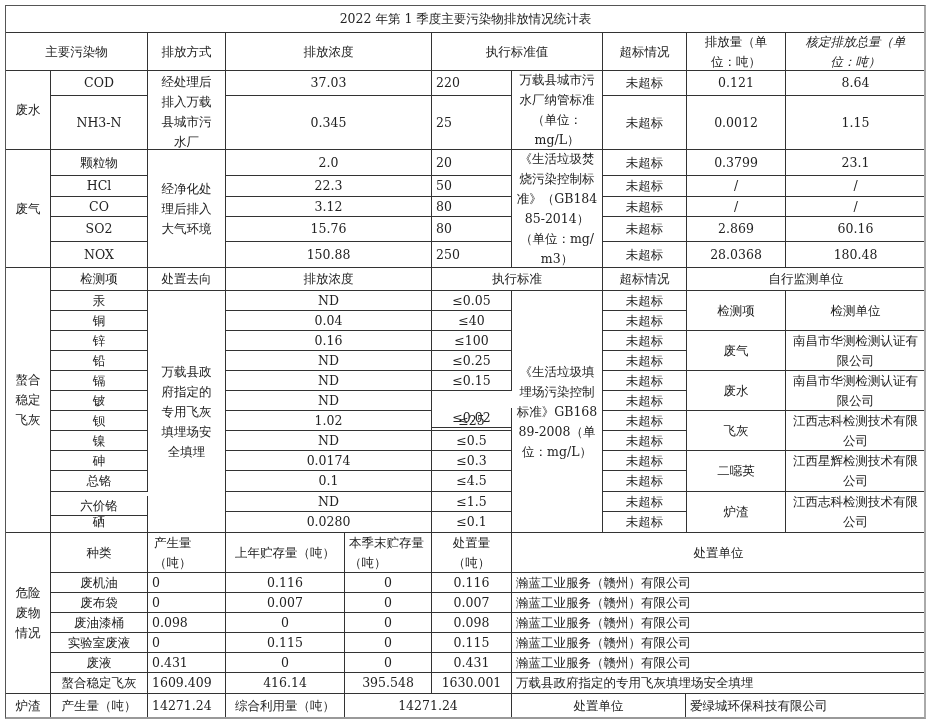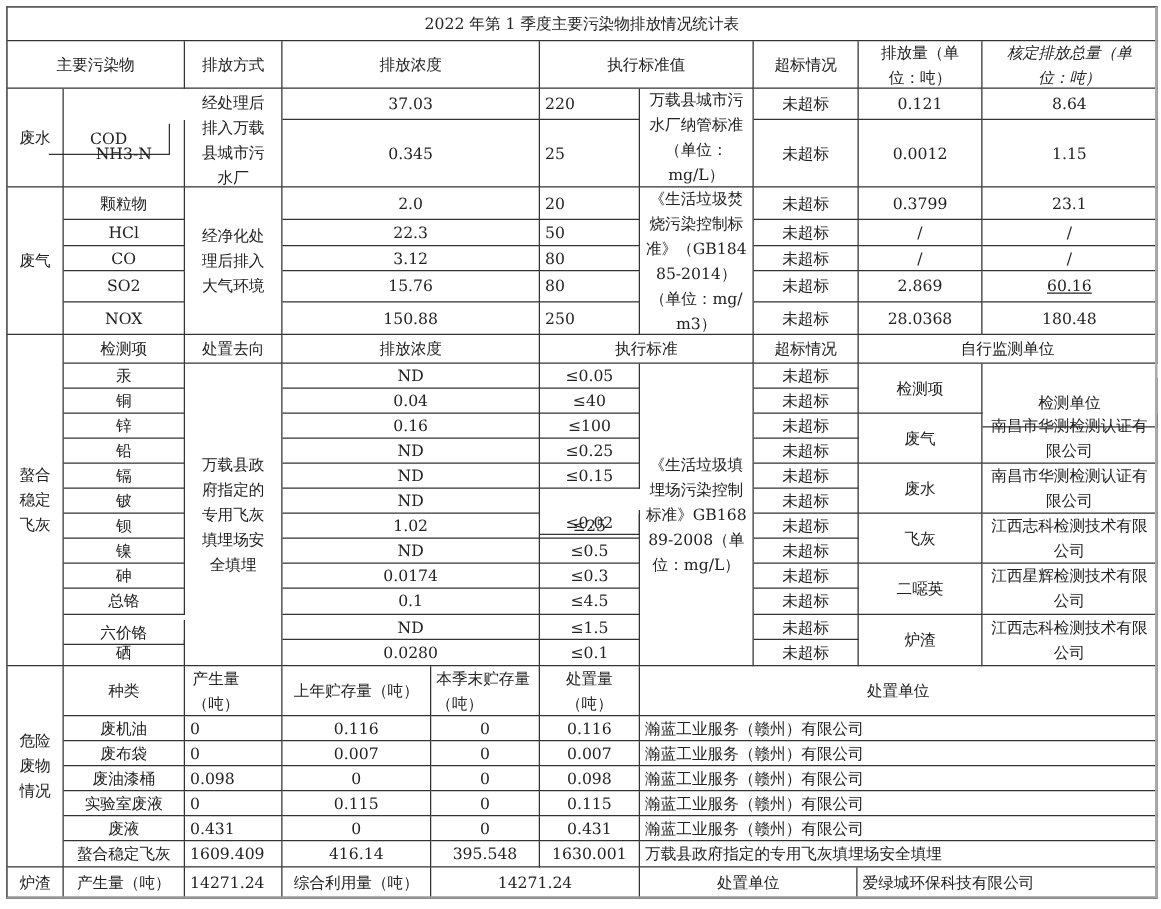--- a/index.html
+++ b/index.html
@@ -17,21 +17,21 @@
 
 <div class="c" style="left:5px;top:33px;width:143px;height:38px;border-left:1px solid #555;">主要污染物</div>
 <div class="c" style="left:148px;top:33px;width:78px;height:38px;">排放方式</div>
 <div class="c" style="left:226px;top:33px;width:206px;height:38px;">排放浓度</div>
 <div class="c" style="left:432px;top:33px;width:171px;height:38px;">执行标准值</div>
 <div class="c" style="left:603px;top:33px;width:84px;height:38px;">超标情况</div>
 <div class="c" style="left:687px;top:33px;width:99px;height:38px;padding:0 10px;">排放量（单位：吨）</div>
 <div class="c" style="left:786px;top:33px;width:140px;height:38px;padding:0 12px;font-style:italic;">核定排放总量（单位：吨）</div>
 
 <div class="c" style="left:5px;top:71px;width:46px;height:79px;border-left:1px solid #555;">废水</div>
-<div class="c" style="left:39px;top:71px;width:97px;height:25px;margin-top:28px;">COD</div>
+<div class="c" style="left:51px;top:71px;width:97px;height:25px;">COD</div>
 <div class="c" style="left:51px;top:96px;width:97px;height:54px;">NH3-N</div>
 <div class="c" style="left:148px;top:71px;width:78px;height:79px;align-items:flex-start;padding:1px 8px;">经处理后排入万载县城市污水厂</div>
 <div class="c" style="left:226px;top:71px;width:206px;height:25px;">37.03</div>
 <div class="c" style="left:226px;top:96px;width:206px;height:54px;">0.345</div>
 <div class="c l" style="left:432px;top:71px;width:80px;height:25px;">220</div>
 <div class="c l" style="left:432px;top:96px;width:80px;height:54px;">25</div>
 <div class="c" style="left:512px;top:71px;width:91px;height:79px;padding:0 4px;">万载县城市污水厂纳管标准（单位：mg/L）</div>
 <div class="c" style="left:603px;top:71px;width:84px;height:25px;">未超标</div>
 <div class="c" style="left:603px;top:96px;width:84px;height:54px;">未超标</div>
 <div class="c" style="left:687px;top:71px;width:99px;height:25px;">0.121</div>
@@ -63,21 +63,21 @@
 <div class="c" style="left:603px;top:217px;width:84px;height:25px;">未超标</div>
 <div class="c" style="left:603px;top:242px;width:84px;height:26px;">未超标</div>
 <div class="c" style="left:687px;top:150px;width:99px;height:26px;">0.3799</div>
 <div class="c" style="left:687px;top:176px;width:99px;height:21px;">/</div>
 <div class="c" style="left:687px;top:197px;width:99px;height:20px;">/</div>
 <div class="c" style="left:687px;top:217px;width:99px;height:25px;">2.869</div>
 <div class="c" style="left:687px;top:242px;width:99px;height:26px;">28.0368</div>
 <div class="c" style="left:786px;top:150px;width:140px;height:26px;">23.1</div>
 <div class="c" style="left:786px;top:176px;width:140px;height:21px;">/</div>
 <div class="c" style="left:786px;top:197px;width:140px;height:20px;">/</div>
-<div class="c" style="left:786px;top:217px;width:140px;height:25px;text-decoration:underline;">60.16</div>
+<div class="c" style="left:786px;top:217px;width:140px;height:25px;">60.16</div>
 <div class="c" style="left:786px;top:242px;width:140px;height:26px;">180.48</div>
 
 <div class="c" style="left:5px;top:268px;width:46px;height:265px;border-left:1px solid #555;padding:0 6px;">螯合稳定飞灰</div>
 <div class="c" style="left:51px;top:268px;width:97px;height:23px;">检测项</div>
 <div class="c" style="left:148px;top:268px;width:78px;height:23px;">处置去向</div>
 <div class="c" style="left:226px;top:268px;width:206px;height:23px;">排放浓度</div>
 <div class="c" style="left:432px;top:268px;width:171px;height:23px;">执行标准</div>
 <div class="c" style="left:603px;top:268px;width:84px;height:23px;">超标情况</div>
 <div class="c" style="left:687px;top:268px;width:239px;height:23px;">自行监测单位</div>
 
@@ -127,21 +127,21 @@
 <div class="c" style="left:51px;top:496px;width:97px;height:20px;text-align:center;">六价铬</div>
 <div class="c" style="left:226px;top:492px;width:206px;height:20px;">ND</div>
 <div class="c" style="left:432px;top:492px;width:80px;height:20px;">≤1.5</div>
 <div class="c" style="left:603px;top:492px;width:84px;height:20px;">未超标</div>
 <div class="c" style="left:51px;top:512px;width:97px;height:21px;">硒</div>
 <div class="c" style="left:226px;top:512px;width:206px;height:21px;">0.0280</div>
 <div class="c" style="left:432px;top:512px;width:80px;height:21px;">≤0.1</div>
 <div class="c" style="left:603px;top:512px;width:84px;height:21px;">未超标</div>
 
 <div class="c" style="left:687px;top:291px;width:99px;height:40px;">检测项</div>
-<div class="c" style="left:786px;top:302px;width:140px;height:40px;text-align:center;">检测单位</div>
+<div class="c" style="left:786px;top:291px;width:140px;height:40px;text-align:center;">检测单位</div>
 <div class="c" style="left:687px;top:331px;width:99px;height:40px;">废气</div>
 <div class="c" style="left:786px;top:331px;width:140px;height:40px;padding:0 6px;">南昌市华测检测认证有限公司</div>
 <div class="c" style="left:687px;top:371px;width:99px;height:40px;">废水</div>
 <div class="c" style="left:786px;top:371px;width:140px;height:40px;padding:0 6px;">南昌市华测检测认证有限公司</div>
 <div class="c" style="left:687px;top:411px;width:99px;height:40px;">飞灰</div>
 <div class="c" style="left:786px;top:411px;width:140px;height:40px;padding:0 6px;">江西志科检测技术有限公司</div>
 <div class="c" style="left:687px;top:451px;width:99px;height:41px;">二噁英</div>
 <div class="c" style="left:786px;top:451px;width:140px;height:41px;padding:0 6px;">江西星辉检测技术有限公司</div>
 <div class="c" style="left:687px;top:492px;width:99px;height:41px;">炉渣</div>
 <div class="c" style="left:786px;top:492px;width:140px;height:41px;padding:0 6px;">江西志科检测技术有限公司</div>

